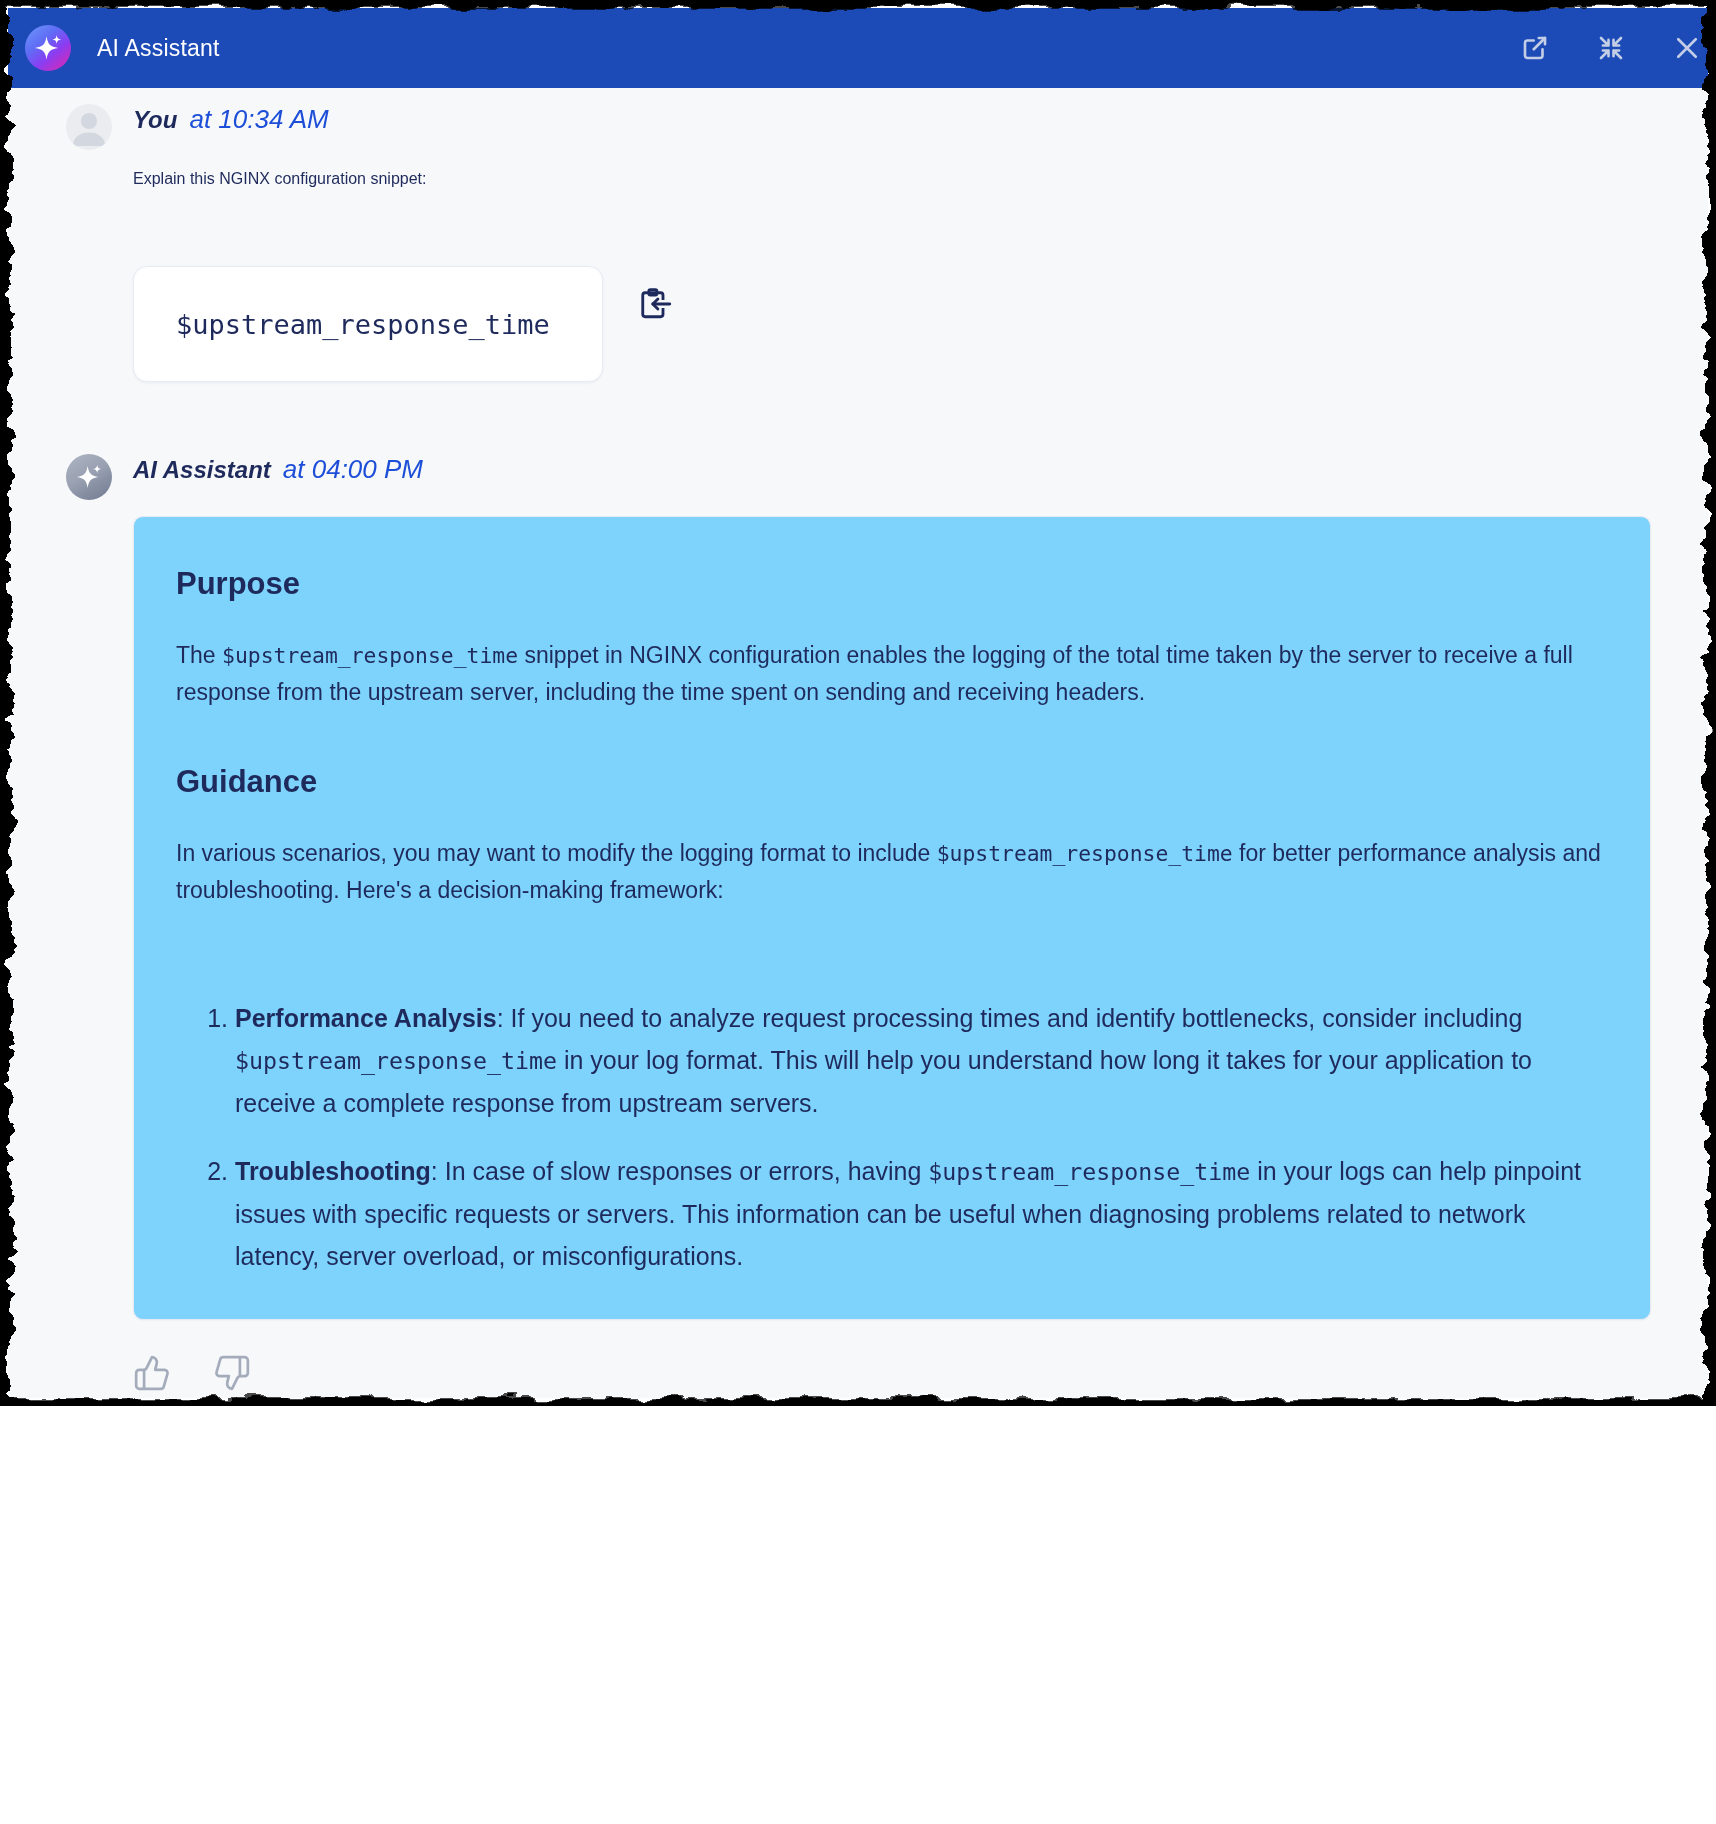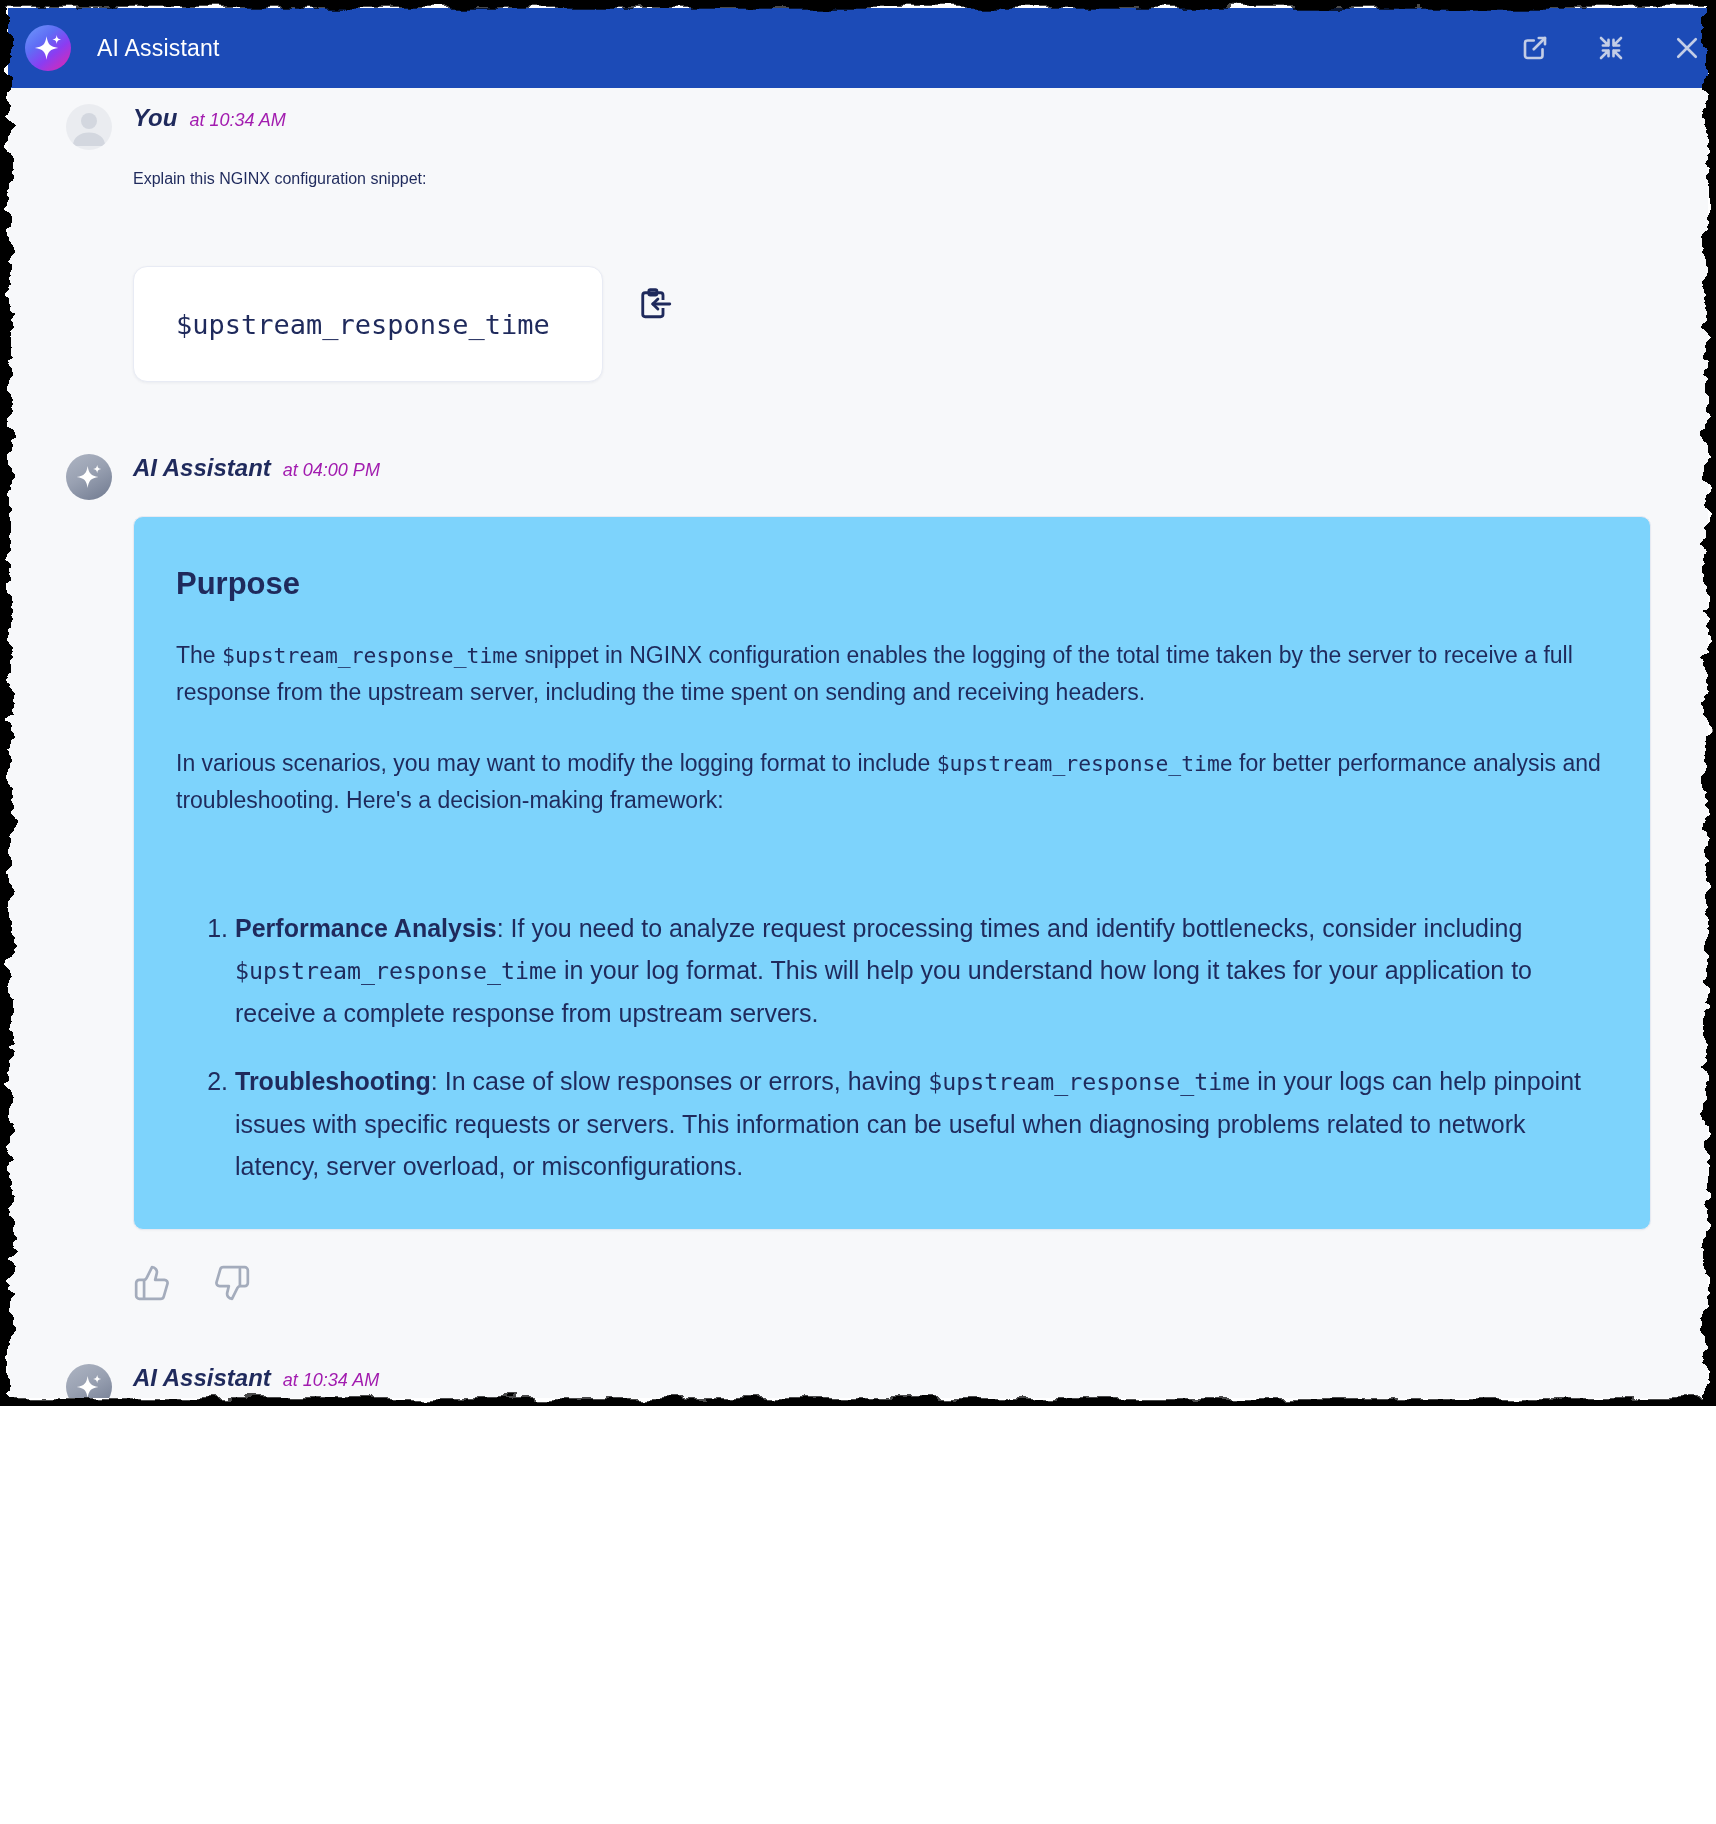--- a/index.html
+++ b/index.html
@@ -19,21 +19,21 @@
   
   .chat{flex:1;padding:8px 0 0 58px;overflow:hidden;}
   .msg{display:flex;gap:21px;}
   .avatar{width:46px;height:46px;border-radius:50%;flex:none;overflow:hidden;}
   .avatar.user{background:#eaecf0;}
   .avatar.ai{background:linear-gradient(150deg,#aeb5c3 0%,#99a1b2 45%,#6f798f 100%);
              display:flex;align-items:center;justify-content:center;}
   .msg-body{flex:1;min-width:0;margin-right:57px;}
   .author-line{display:flex;align-items:baseline;gap:12px;height:38px;font-style:italic;}
   .author{font-size:24px;font-weight:700;color:#1f2a5c;}
-  .ts{font-size:18px;color:#a21caf;}
+  .ts{font-size:26px;color:#1d4ed8;}
 
   .prompt{margin:22px 0 0;font-size:16px;color:#1f2a5c;line-height:30px;}
 
   .code-row{margin-top:72px;display:flex;align-items:flex-start;}
   .code-box{height:114px;display:flex;align-items:center;padding:0 52px 0 42px;width:max-content;
             background:#ffffff;border:1.5px solid #e8ebf4;border-radius:14px;
             box-shadow:0 1px 3px rgba(20,30,60,.06);}
   .code-box code{font-family:"DejaVu Sans Mono",monospace;font-size:27px;color:#1f2a5c;}
   .copy-btn{margin:20px 0 0 33px;width:36px;height:36px;background:none;border:none;padding:0;color:#1f2a5c;cursor:pointer;}
   .copy-btn svg{width:36px;height:36px;display:block;}
@@ -143,20 +143,21 @@
         </div>
         <div class="msg-body">
           <div class="author-line">
             <span class="author">AI Assistant</span>
             <span class="ts">at 04:00 PM</span>
           </div>
 
           <div class="card answer-card">
             <h2 class="section-h">Purpose</h2>
             <p class="body-p">The <code class="inline-code">$upstream_response_time</code> snippet in NGINX configuration enables the logging of the total time taken by the server to receive a full response from the upstream server, including the time spent on sending and receiving headers.</p>
+            <h2 class="section-h">Guidance</h2>
             <p class="body-p">In various scenarios, you may want to modify the logging format to include <code class="inline-code">$upstream_response_time</code> for better performance analysis and troubleshooting. Here's a decision-making framework:</p>
             <ol class="answer-list">
               <li><strong>Performance Analysis</strong>: If you need to analyze request processing times and identify bottlenecks, consider including <code class="inline-code">$upstream_response_time</code> in your log format. This will help you understand how long it takes for your application to receive a complete response from upstream servers.</li>
               <li><strong>Troubleshooting</strong>: In case of slow responses or errors, having <code class="inline-code">$upstream_response_time</code> in your logs can help pinpoint issues with specific requests or servers. This information can be useful when diagnosing problems related to network latency, server overload, or misconfigurations.</li>
             </ol>
           </div>
 
           <div class="feedback">
             <button class="fb-btn">
               <svg viewBox="0 0 24 24" fill="none" stroke="currentColor" stroke-width="1.7" stroke-linecap="round" stroke-linejoin="round">

